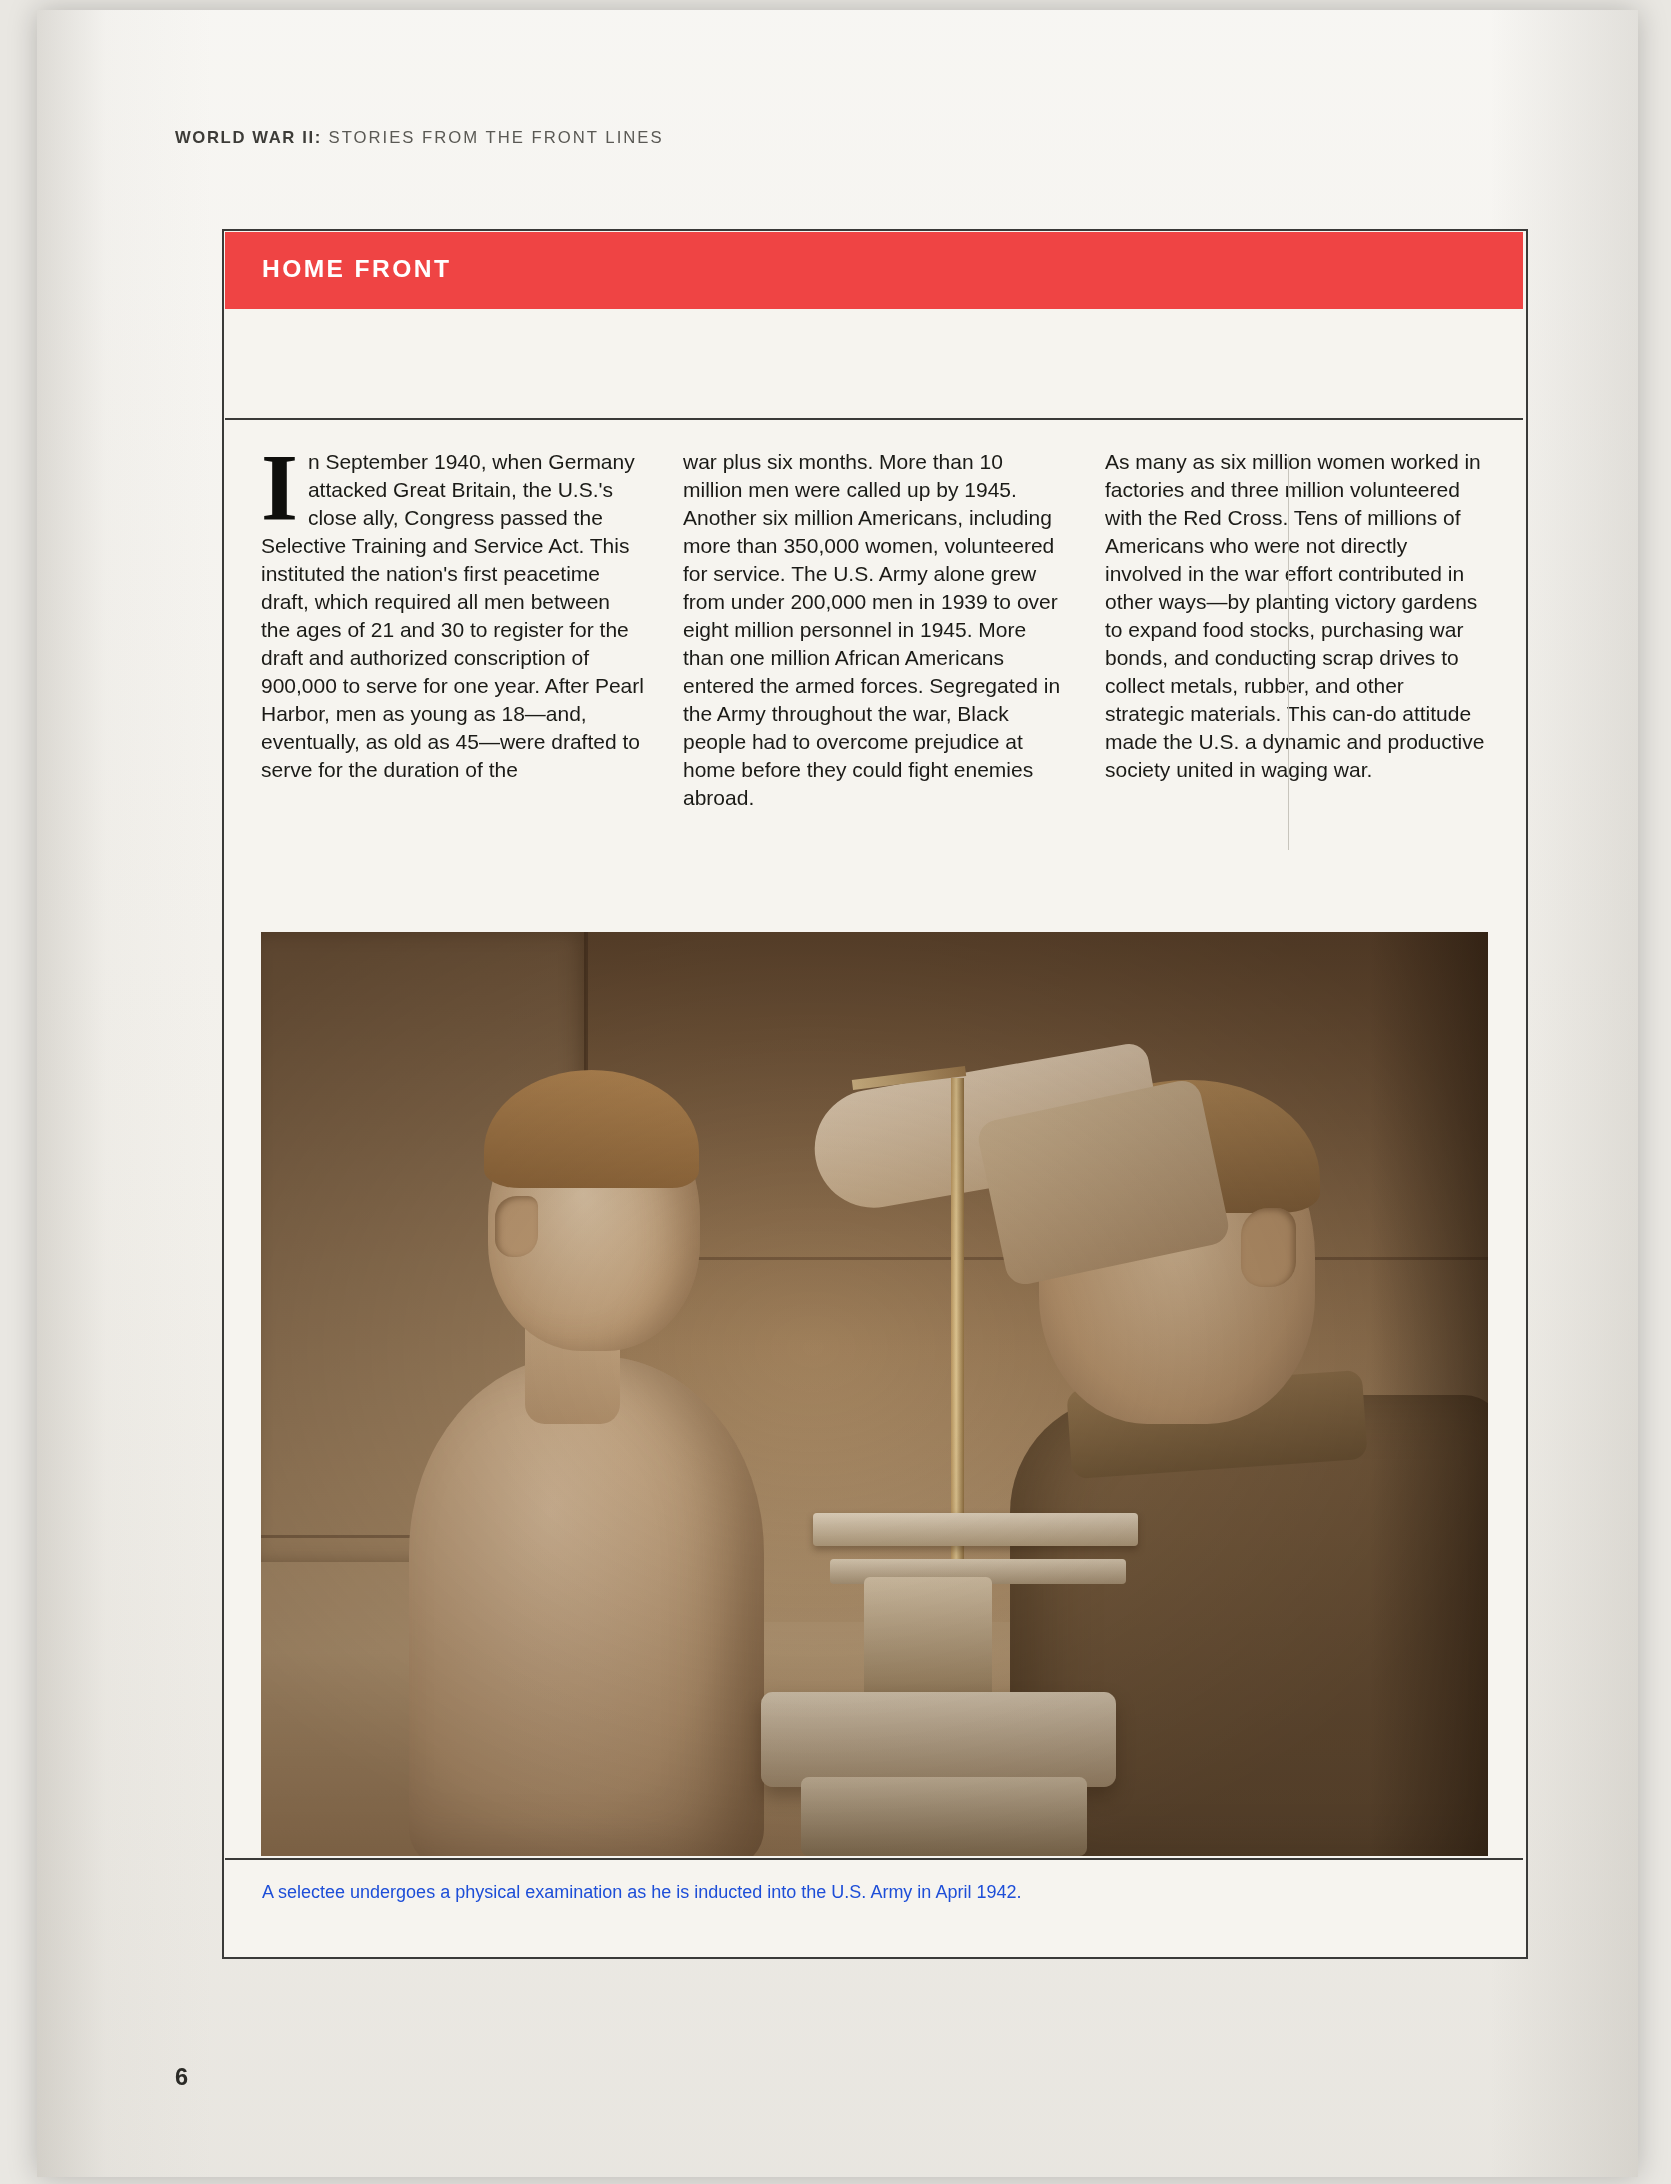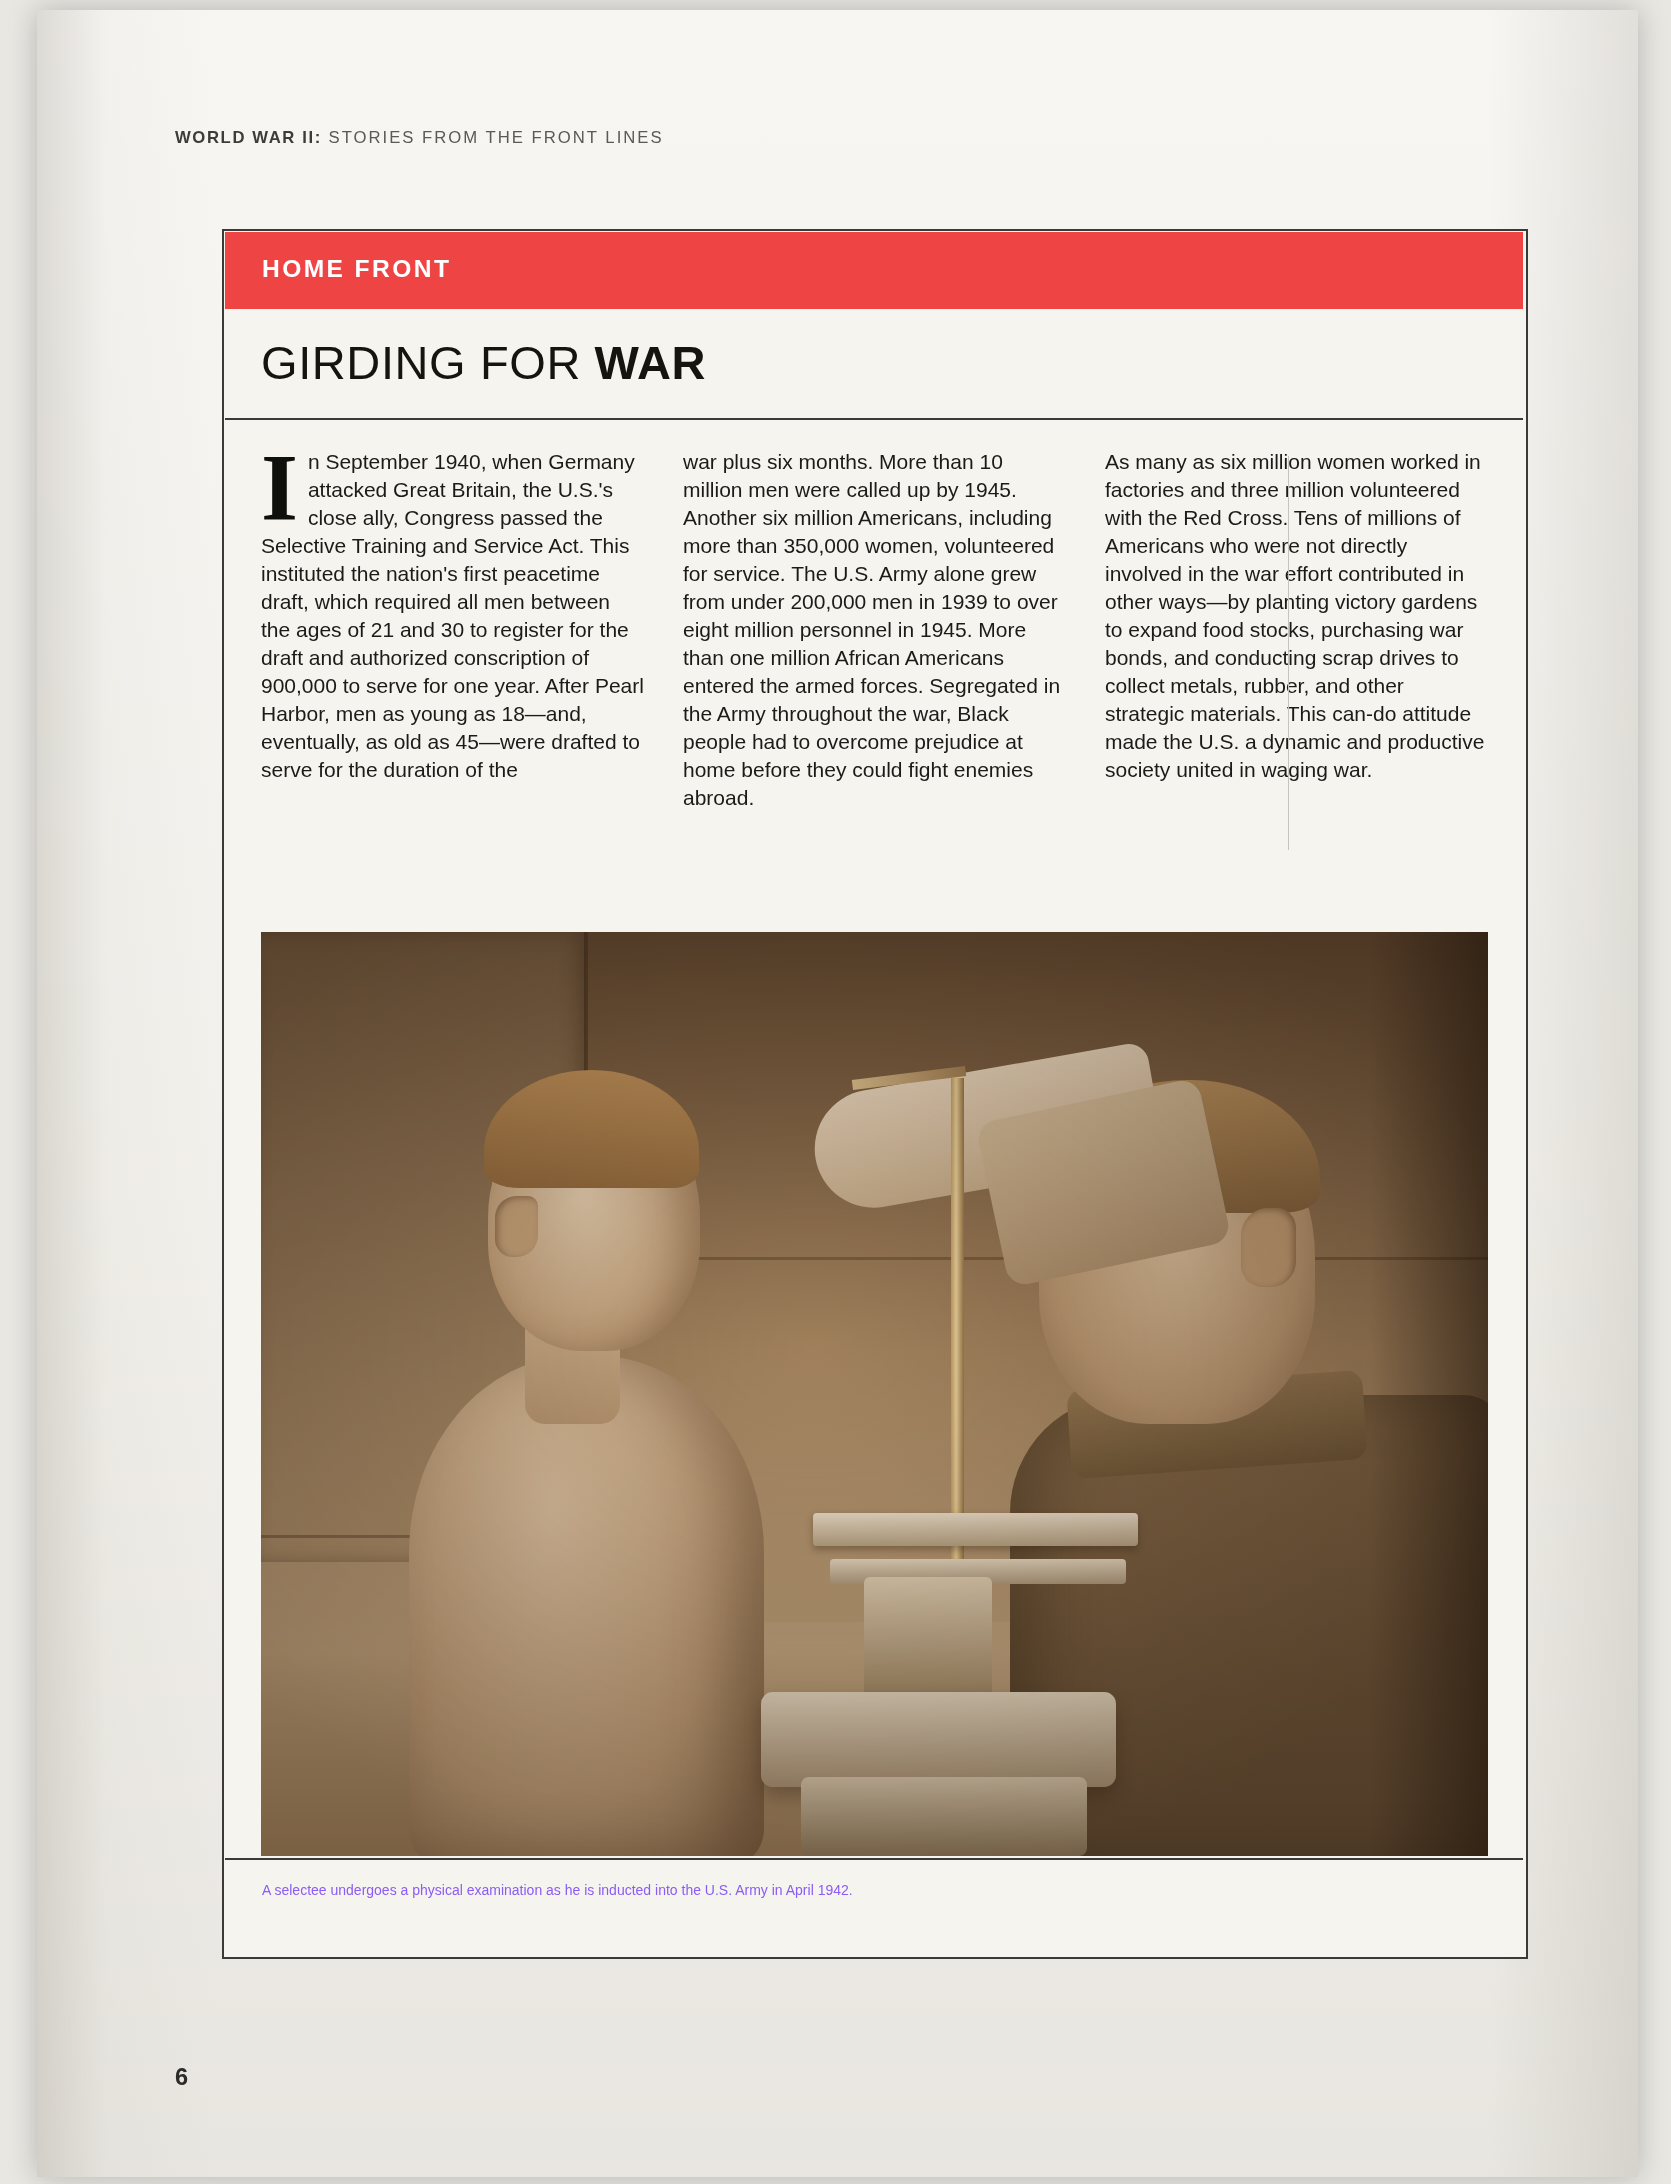--- a/index.html
+++ b/index.html
@@ -311,22 +311,22 @@
     top: 1627px;
     width: 1298px;
     height: 97px;
     border-top: 2px solid #3a3a38;
     background: #f6f4ef;
   }
   .caption {
     position: absolute;
     left: 37px;
     top: 21.7px;
-    font-size: 14px;
-    color: #8b5cf6;
+    font-size: 18px;
+    color: #1d4ed8;
   }
 
   
   .folio {
     position: absolute;
     left: 138px;
     top: 2054px;
     font-size: 23.6px;
     font-weight: bold;
     color: #2b2b27;
@@ -342,23 +342,20 @@
     <div class="running-head">
       <span class="rh-bold">WORLD WAR II:</span><span> STORIES FROM THE FRONT LINES</span>
     </div>
 
     <div class="article-frame">
 
       <div class="kicker-bar">
         <div class="kicker-text">HOME FRONT</div>
       </div>
 
-      <div class="headline">
-        <span>GIRDING FOR </span><b>WAR</b>
-      </div>
 
       <div class="rule"></div>
 
       <div class="cols">
         <div class="col">
           <span class="dropcap">I</span>
           <p>n September 1940, when Germany attacked Great Britain, the U.S.'s close ally, Congress passed the Selective Training and Service Act. This instituted the nation's first peacetime draft, which required all men between the ages of 21 and 30 to register for the draft and authorized conscription of 900,000 to serve for one year. After Pearl Harbor, men as young as 18—and, eventually, as old as 45—were drafted to serve for the duration of the</p>
         </div>
         <div class="col">
           <p>war plus six months. More than 10 million men were called up by 1945. Another six million Americans, including more than 350,000 women, volunteered for service. The U.S. Army alone grew from under 200,000 men in 1939 to over eight million personnel in 1945. More than one million African Americans entered the armed forces. Segregated in the Army throughout the war, Black people had to overcome prejudice at home before they could fight enemies abroad.</p>

